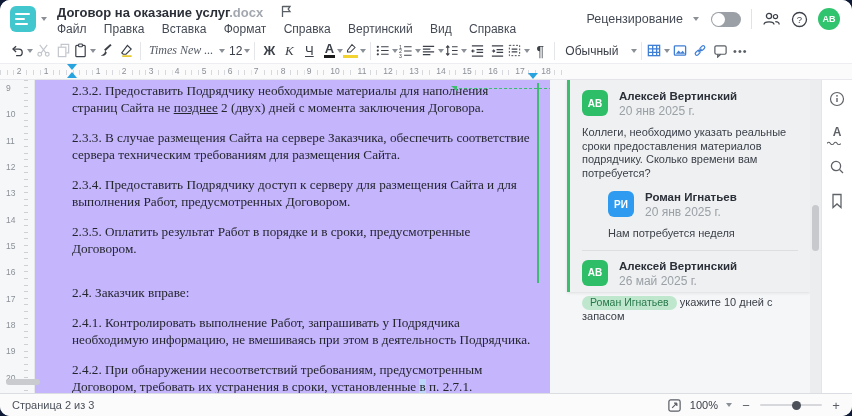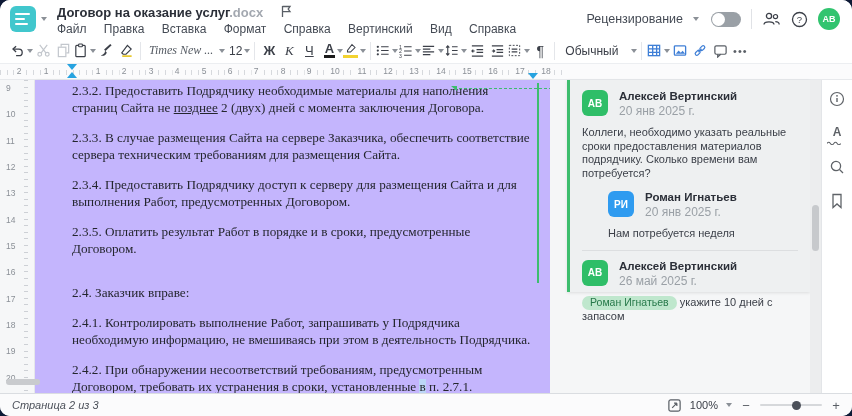--- a/index.html
+++ b/index.html
@@ -89,21 +89,21 @@
 
   
   .side { position:absolute; left:821px; top:0; width:31px; height:313px; background:#fff; border-left:1px solid #e3e5e8; display:flex; flex-direction:column; align-items:center; padding-top:10px; gap:16px; }
   .side .sic { width:18px; height:18px; display:flex; align-items:center; justify-content:center; color:#5f6368; }
   .spell-a { font-size:12px; color:#5f6368; font-weight:bold; border-bottom:2px solid transparent; position:relative; line-height:12px; }
   .spell-a svg { position:absolute; left:-1px; bottom:-5px; }
 
   
   .hscroll-thumb { position:absolute; left:6px; top:379px; width:34px; height:6px; border-radius:3px; background:#c9cbce; }
   .statusbar { position:absolute; left:0; top:393px; width:852px; height:23px; background:#fbfbfc; border-top:1px solid #dadde1; display:flex; align-items:center; font-size:11px; color:#4c515a; }
-  .sb-page { margin-left:12px;font-style:italic; }
+  .sb-page { margin-left:12px; }
   .sb-save { margin-left:22px; color:#5a5f66; }
   .sb-right { position:absolute; right:10px; display:flex; align-items:center; gap:8px; }
   .zoom-val { font-size:11px; color:#3c4049; }
   .zoom-btn { font-size:13px; color:#5a5f66; width:12px; text-align:center; }
   .slider { position:relative; width:62px; height:2px; background:#d6d8db; border-radius:1px; }
   .slider .dot { position:absolute; left:32px; top:-3.5px; width:9px; height:9px; border-radius:50%; background:#4c515a; }
 </style>
 </head>
 <body>
 

